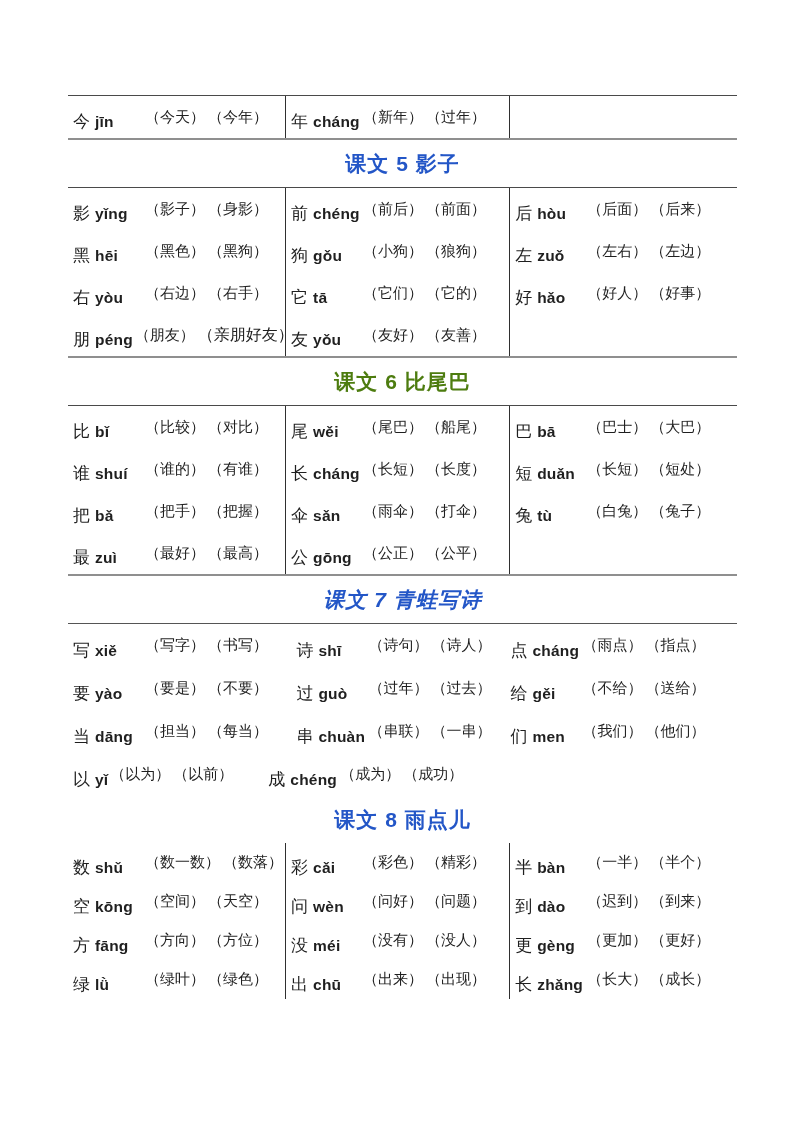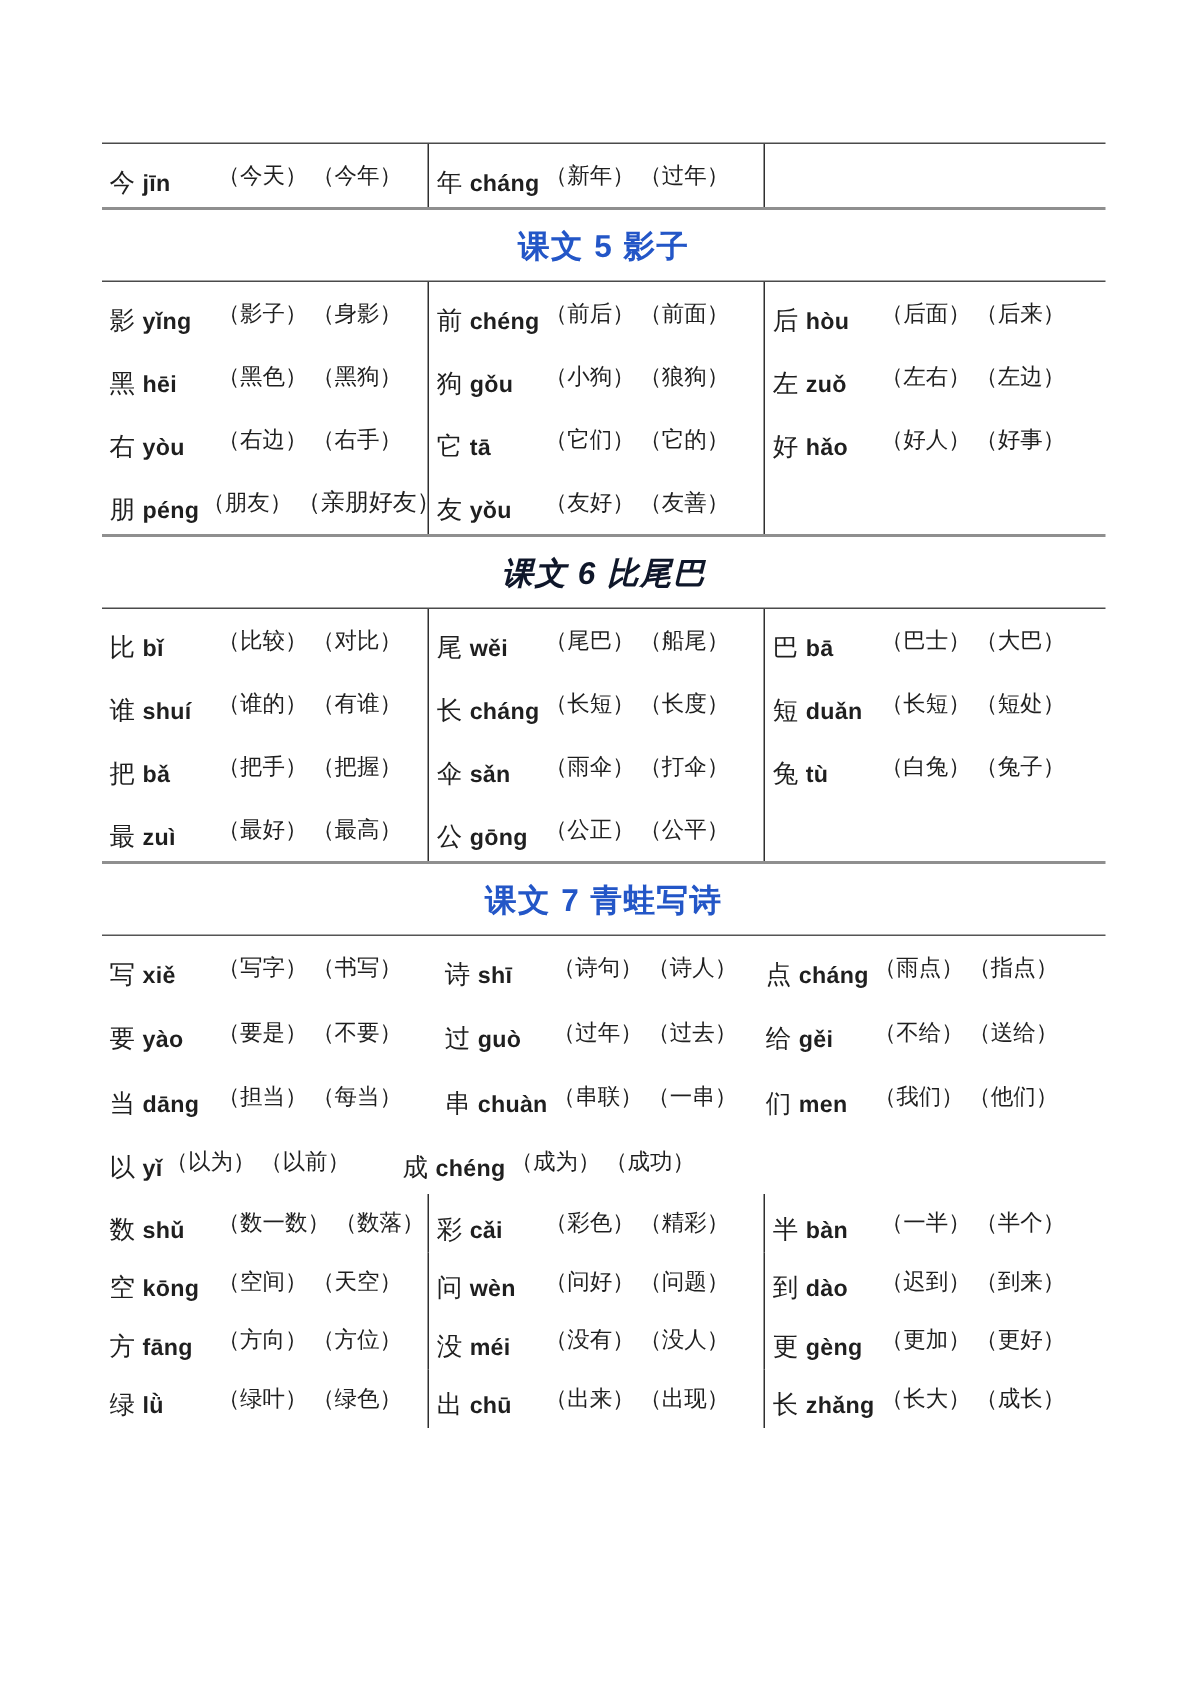--- a/index.html
+++ b/index.html
@@ -216,21 +216,21 @@
               <span class="pinyin" data-name="pinyin">yǒu</span>
             </span>
             <span class="words" data-name="word-list">
               <span class="word" data-name="word">（友好）</span>
               <span class="word" data-name="word">（友善）</span>
             </span>
           </div>
           <div class="vcell c2" data-name="vocab-cell-empty"></div>
         </div>
       </div>
-      <div class="lesson-header" data-name="lesson-6-header" style="color: #0f172a; font-style: italic;">课文 6 比尾巴</div>
+      <div class="lesson-header" data-name="lesson-6-header" style="color: #4d7c0f;">课文 6 比尾巴</div>
       <div class="vtable grid bt bb" data-name="vocab-table-lesson6">
         <div class="vrow" data-name="table-row">
           <div class="vcell c0" data-name="vocab-cell">
             <span class="head" data-name="vocab-entry-head">
               <span class="hanzi" data-name="hanzi-char">比</span>
               <span class="pinyin" data-name="pinyin">bǐ</span>
             </span>
             <span class="words" data-name="word-list">
               <span class="word" data-name="word">（比较）</span>
               <span class="word" data-name="word">（对比）</span>
@@ -338,21 +338,21 @@
               <span class="pinyin" data-name="pinyin">gōng</span>
             </span>
             <span class="words" data-name="word-list">
               <span class="word" data-name="word">（公正）</span>
               <span class="word" data-name="word">（公平）</span>
             </span>
           </div>
           <div class="vcell c2" data-name="vocab-cell-empty"></div>
         </div>
       </div>
-      <div class="lesson-header" data-name="lesson-7-header" style="color: rgb(35, 86, 199);">课文 7 青蛙写诗</div>
+      <div class="lesson-header" data-name="lesson-7-header" style="color: rgb(35, 86, 199); font-style: italic;">课文 7 青蛙写诗</div>
       <div class="rule" data-name="header-rule"></div>
       <div class="vtable plain" data-name="vocab-list-lesson7">
         <div class="vrow" data-name="table-row">
           <div class="vcell c0" data-name="vocab-cell">
             <span class="head" data-name="vocab-entry-head">
               <span class="hanzi" data-name="hanzi-char">写</span>
               <span class="pinyin" data-name="pinyin">xiě</span>
             </span>
             <span class="words" data-name="word-list">
               <span class="word" data-name="word">（写字）</span>
@@ -460,20 +460,21 @@
               <span class="hanzi" data-name="hanzi-char">成</span>
               <span class="pinyin" data-name="pinyin">chéng</span>
             </span>
             <span class="words" data-name="word-list">
               <span class="word" data-name="word">（成为）</span>
               <span class="word" data-name="word">（成功）</span>
             </span>
           </div>
         </div>
       </div>
+      <div class="lesson-header" data-name="lesson-8-header" style="color: rgb(35, 86, 199);">课文 8 雨点儿</div>
       <div class="vtable grid" data-name="vocab-table-lesson8">
         <div class="vrow" data-name="table-row">
           <div class="vcell c0" data-name="vocab-cell">
             <span class="head" data-name="vocab-entry-head">
               <span class="hanzi" data-name="hanzi-char">数</span>
               <span class="pinyin" data-name="pinyin">shǔ</span>
             </span>
             <span class="words" data-name="word-list">
               <span class="word" data-name="word">（数一数）</span>
               <span class="word" data-name="word">（数落）</span>

